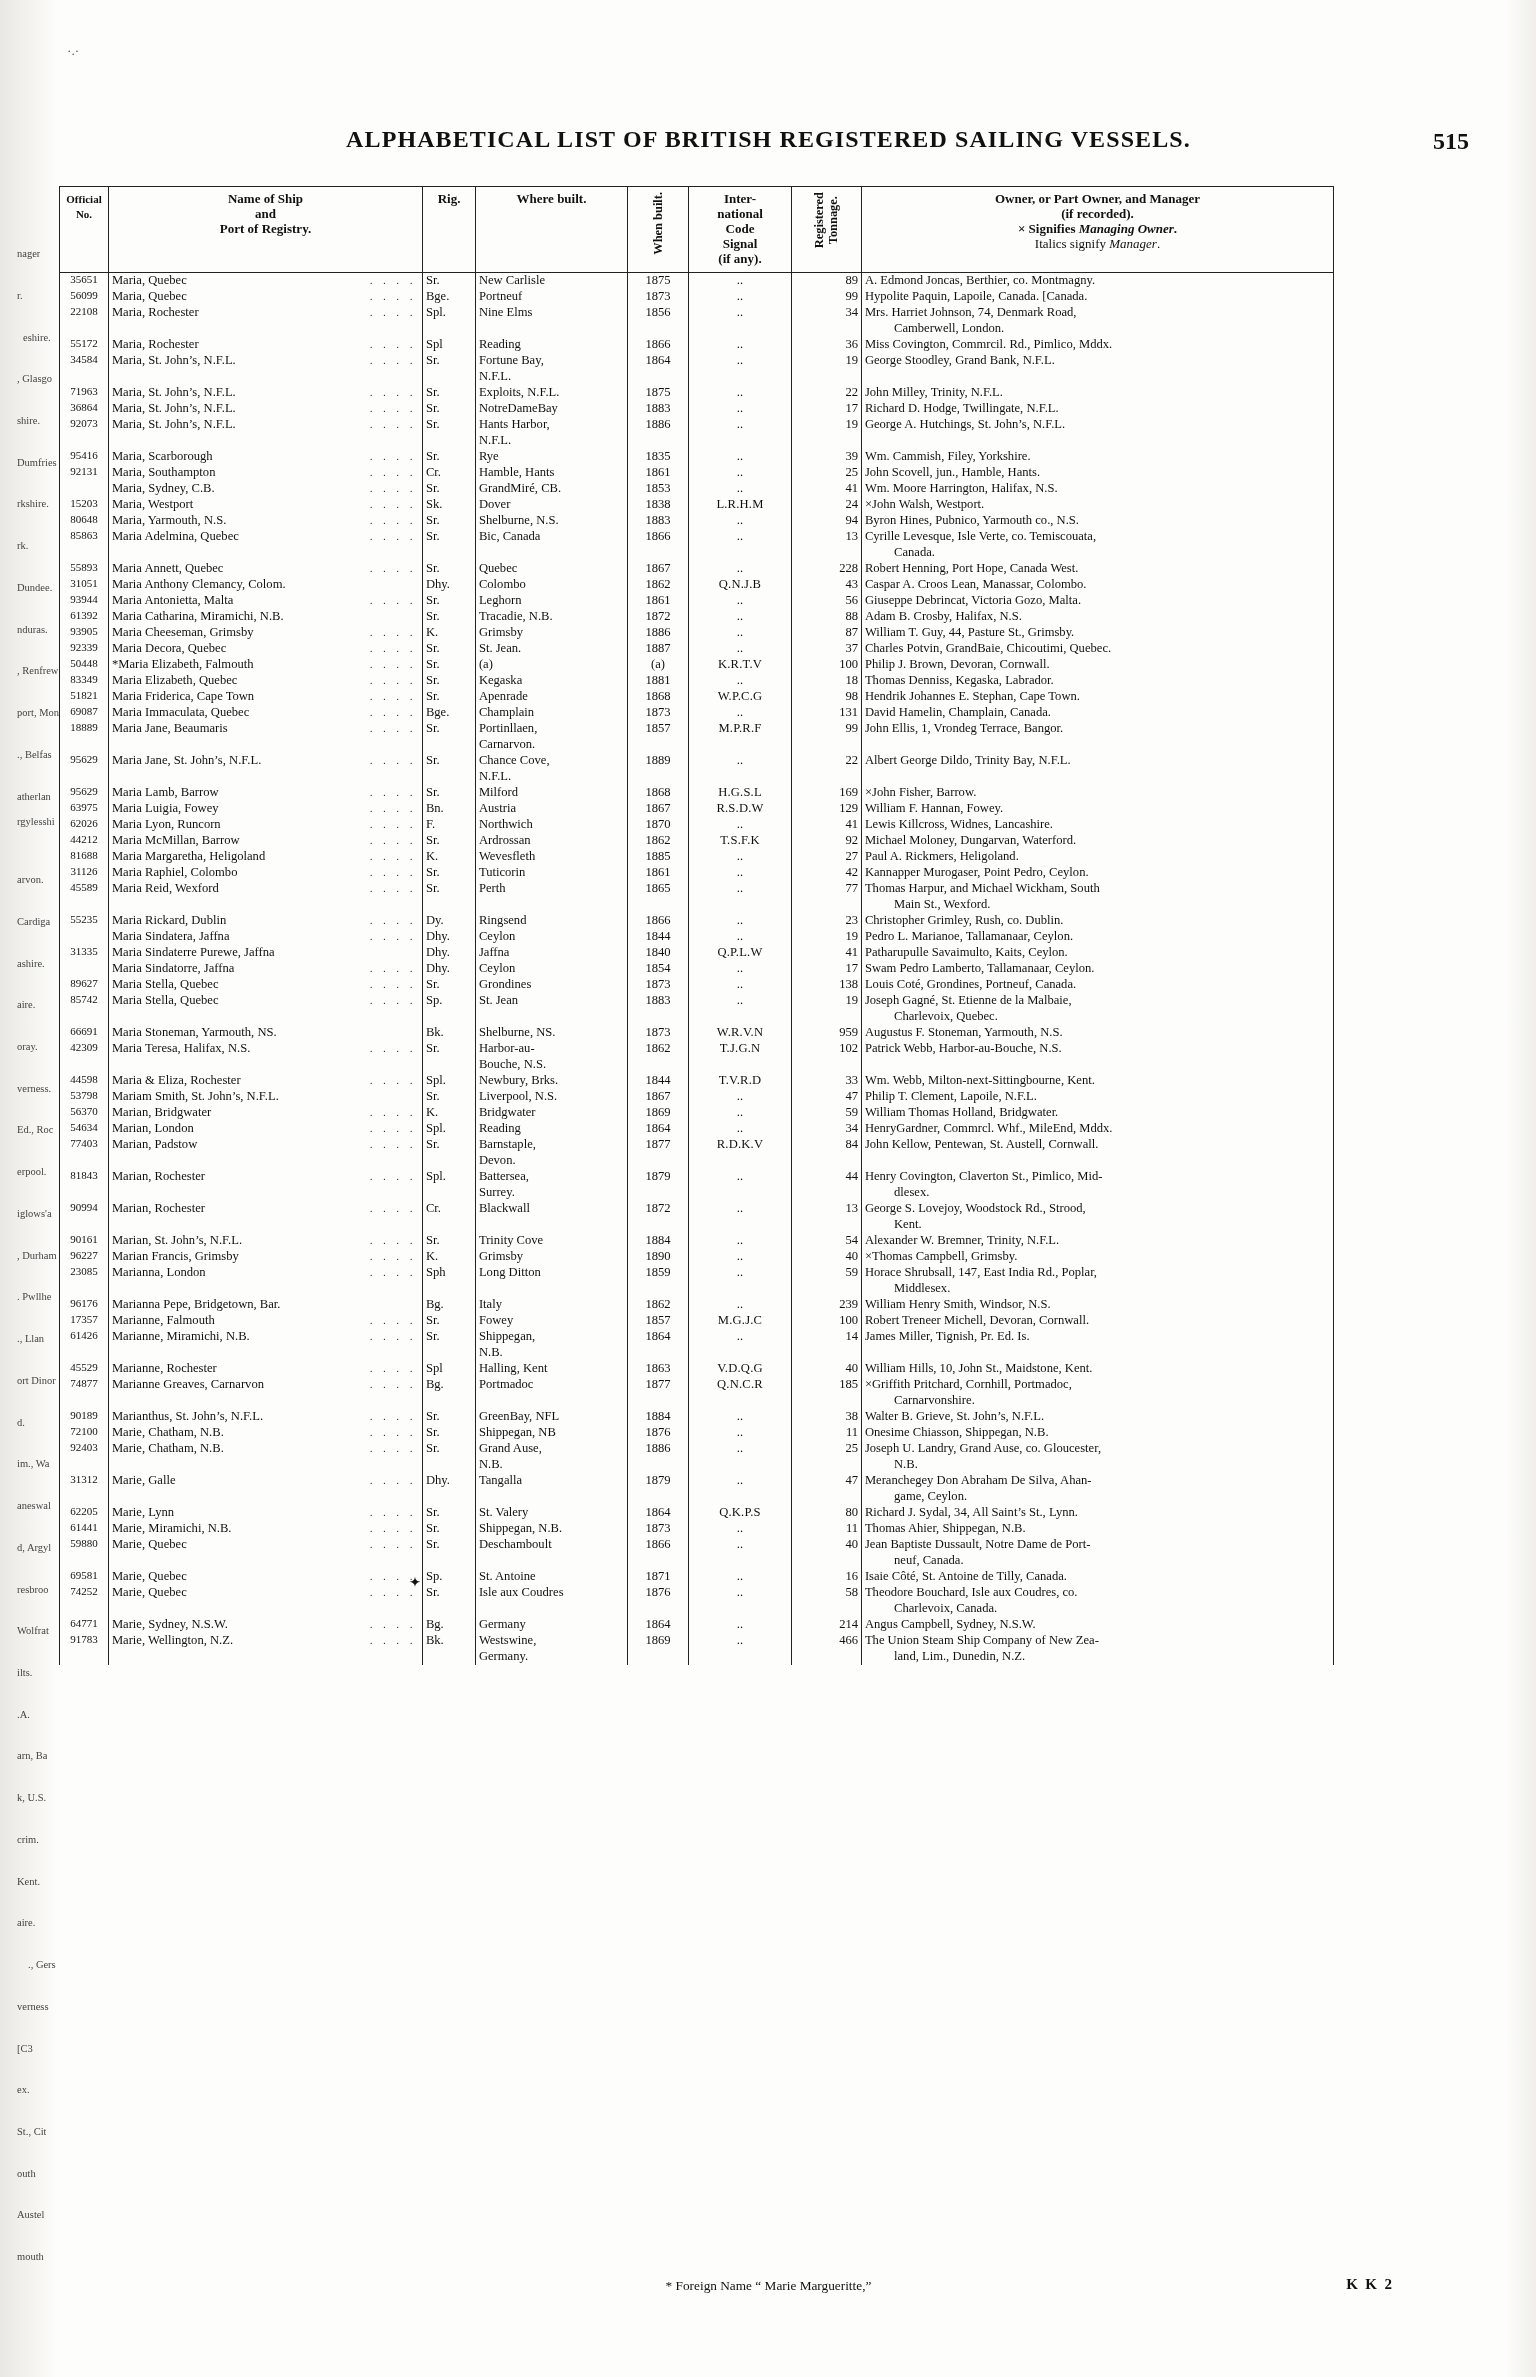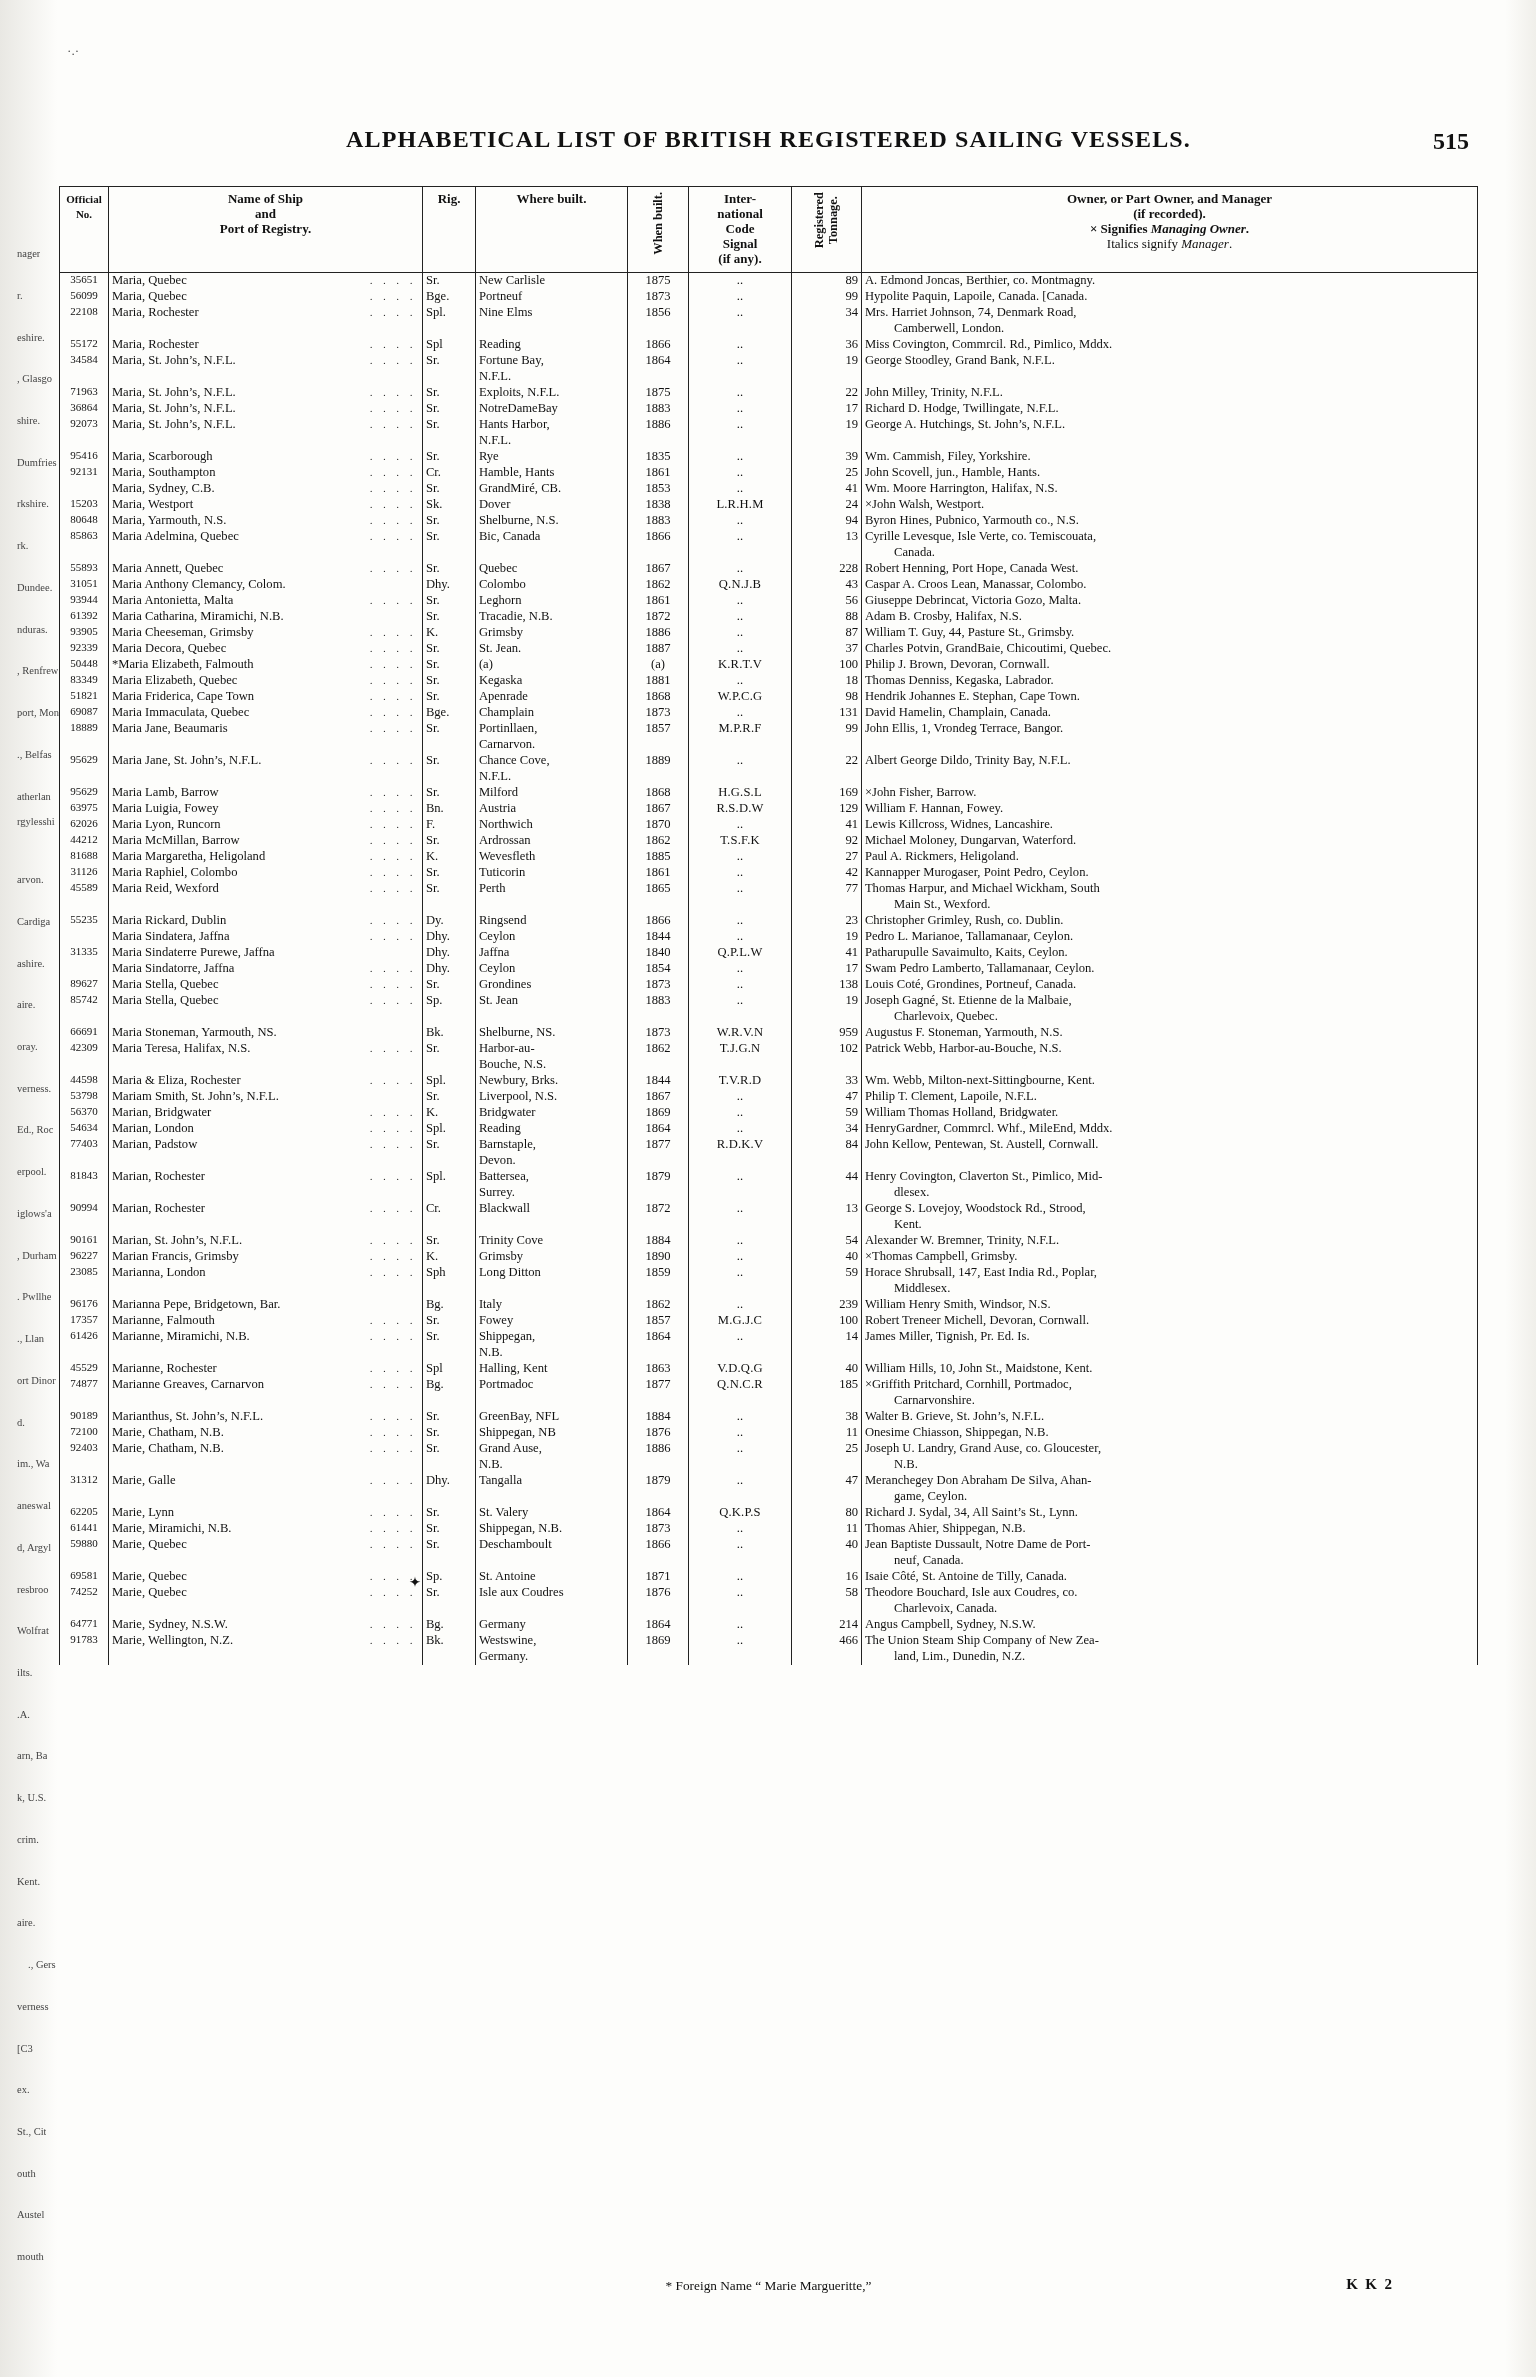--- a/index.html
+++ b/index.html
@@ -38,21 +38,21 @@
   }
 
   .marginnotes{
     position:absolute;left:17px;top:190px;width:61px;
     font-size:10.5px;line-height:1.35;color:#444;
   }
   .marginnotes div{margin-bottom:1.9px;white-space:nowrap;overflow:hidden;}
 
   
   .tablewrap{
-    position:absolute;left:59px;top:186px;width:1419px;
+    position:absolute;left:59px;top:186px;width:1275px;
   }
   table.main{
     border-collapse:collapse;width:100%;
     table-layout:fixed;
   }
   table.main th, table.main td{
     border-left:1px solid #222;border-right:1px solid #222;
     vertical-align:top;
     padding:0 2.9px;
   }
@@ -109,21 +109,21 @@
   <div class="topdash">·.·</div>
 
   <div class="header">
     <span class="title">ALPHABETICAL LIST OF BRITISH REGISTERED SAILING VESSELS.</span>
     <span class="pageno">515</span>
   </div>
 
   <div class="marginnotes" id="margin-notes">
       <div style="position: absolute; top: 57px; left: 0px;">nager</div>
       <div style="position: absolute; top: 99px; left: 0px;">r.</div>
-      <div style="position: absolute; top: 141px; left: 0px;">eshire.</div>
+      <div style="position: absolute; top: 141px; left: 6px;">eshire.</div>
       <div style="position: absolute; top: 182px; left: 0px;">, Glasgo</div>
       <div style="position: absolute; top: 224px; left: 0px;">shire.</div>
       <div style="position: absolute; top: 266px; left: 0px;">Dumfries</div>
       <div style="position: absolute; top: 307px; left: 0px;">rkshire.</div>
       <div style="position: absolute; top: 349px; left: 0px;">rk.</div>
       <div style="position: absolute; top: 391px; left: 0px;">Dundee.</div>
       <div style="position: absolute; top: 433px; left: 0px;">nduras.</div>
       <div style="position: absolute; top: 474px; left: 0px;">, Renfrew</div>
       <div style="position: absolute; top: 516px; left: 0px;">port, Mon</div>
       <div style="position: absolute; top: 558px; left: 0px;">., Belfas</div>

